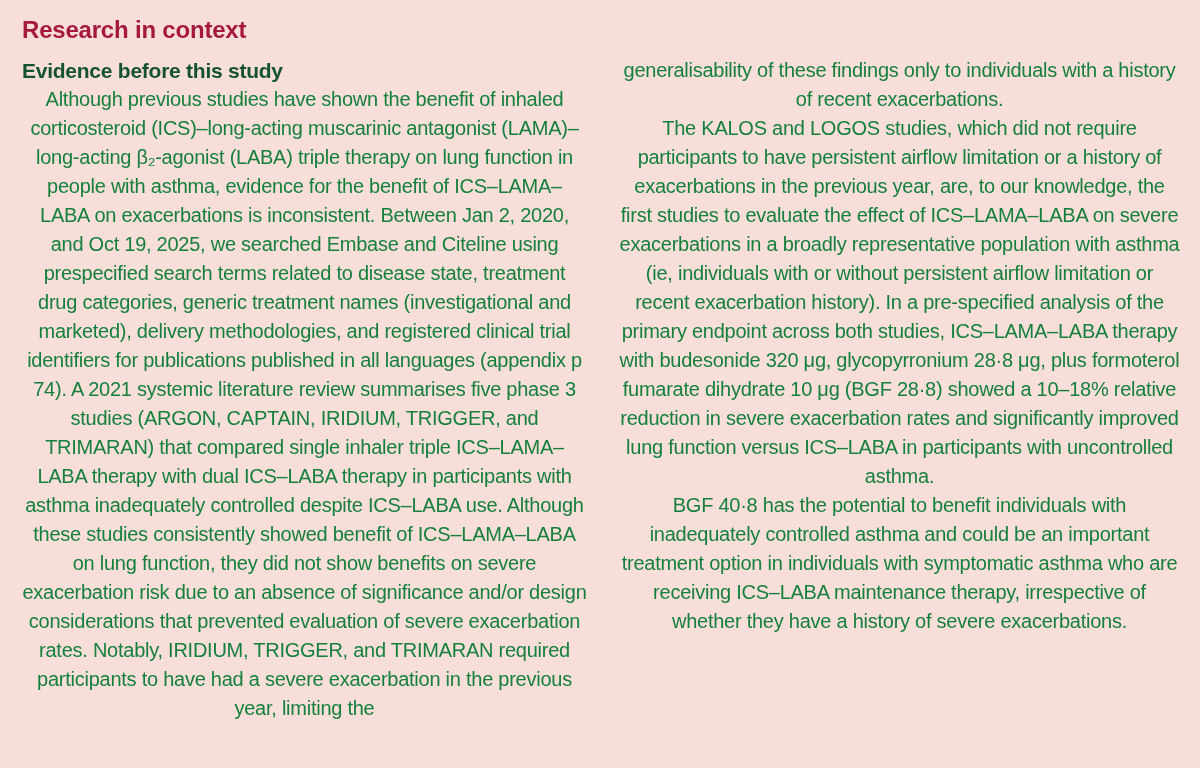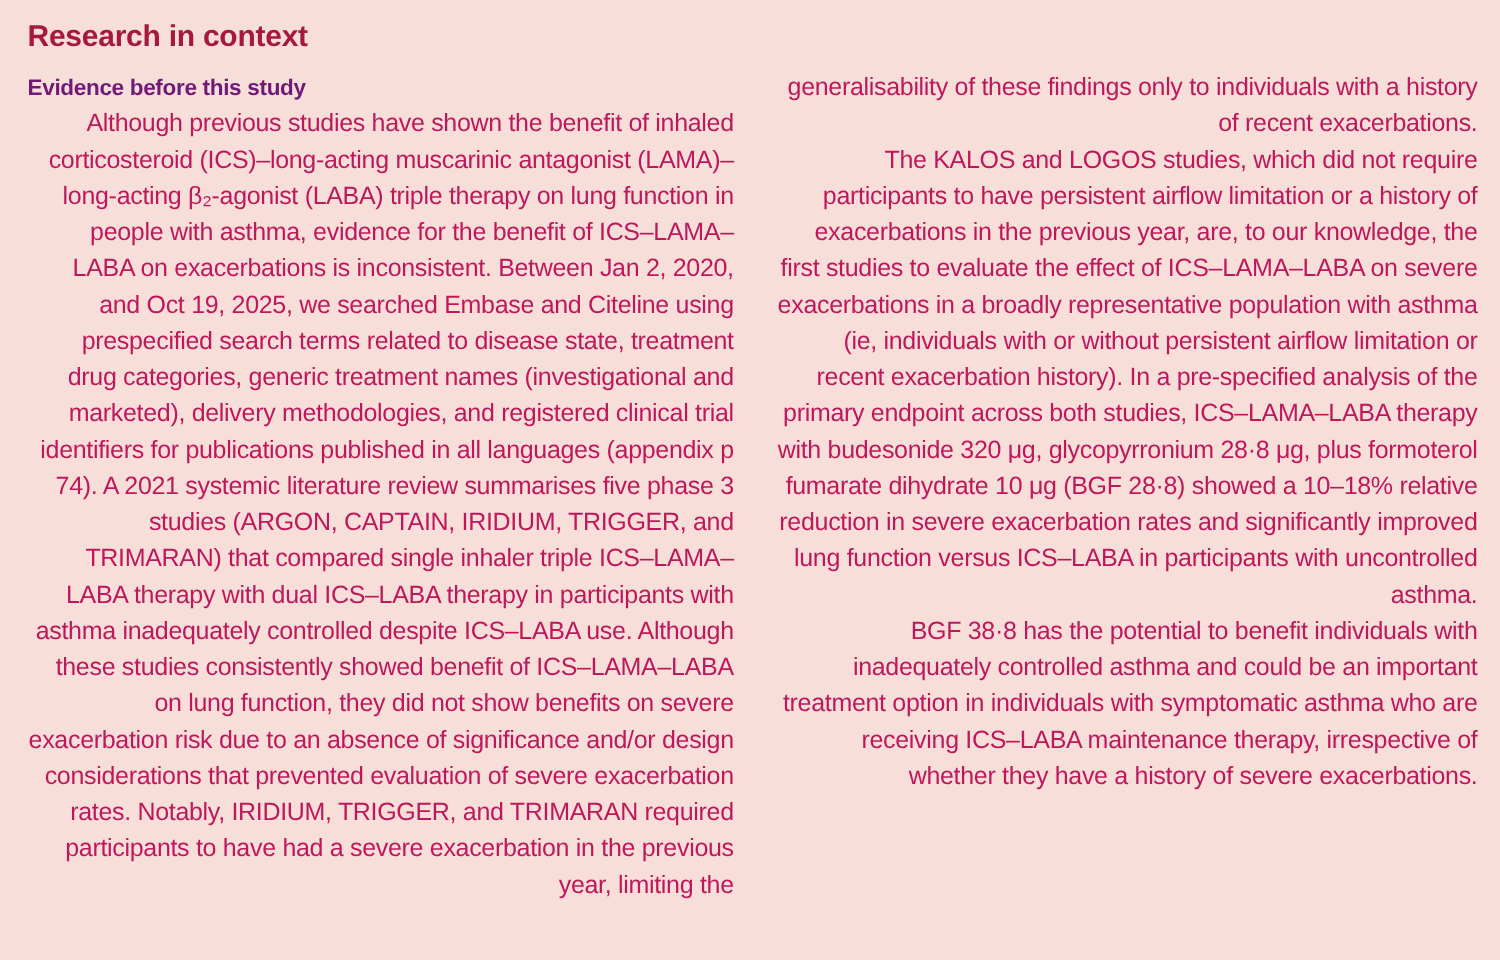--- a/index.html
+++ b/index.html
@@ -32,36 +32,36 @@
   .columns {
     display: flex;
     gap: 30px;
   }
   .col {
     flex: 1 1 0;
     min-width: 0;
   }
   .col h3 {
     margin: 14px 0 0 0;
-    font-size: 18px;
+    font-size: 21px;
     line-height: 29px;
     font-weight: bold;
-    color: #701a75;
+    color: #14532d;
     letter-spacing: -0.25px;
   }
   .col h3:first-child {
     margin-top: 0;
   }
   .col p {
     margin: 0;
     font-size: 20px;
     line-height: 29px;
     letter-spacing: -0.25px;
-    text-align: right;
-    color: #be185d;
+    text-align: center;
+    color: #15803d;
   }
   .col p.continuation {
     margin-top: 0;
   }
 </style>
 </head>
 <body>
 
 <div class="panel">
 
@@ -72,17 +72,17 @@
     <div class="col">
       <h3>Evidence before this study</h3>
       <p>Although previous studies have shown the benefit of inhaled corticosteroid (ICS)–long-acting muscarinic antagonist (LAMA)–long-acting β₂-agonist (LABA) triple therapy on lung function in people with asthma, evidence for the benefit of ICS–LAMA–LABA on exacerbations is inconsistent. Between Jan 2, 2020, and Oct 19, 2025, we searched Embase and Citeline using prespecified search terms related to disease state, treatment drug categories, generic treatment names (investigational and marketed), delivery methodologies, and registered clinical trial identifiers for publications published in all languages (appendix p 74). A 2021 systemic literature review summarises five phase 3 studies (ARGON, CAPTAIN, IRIDIUM, TRIGGER, and TRIMARAN) that compared single inhaler triple ICS–LAMA–LABA therapy with dual ICS–LABA therapy in participants with asthma inadequately controlled despite ICS–LABA use. Although these studies consistently showed benefit of ICS–LAMA–LABA on lung function, they did not show benefits on severe exacerbation risk due to an absence of significance and/or design considerations that prevented evaluation of severe exacerbation rates. Notably, IRIDIUM, TRIGGER, and TRIMARAN required participants to have had a severe exacerbation in the previous year, limiting the</p>
     </div>
 
     <div class="col">
       <p class="continuation">generalisability of these findings only to individuals with a history of recent exacerbations.</p>
 
       <p>The KALOS and LOGOS studies, which did not require participants to have persistent airflow limitation or a history of exacerbations in the previous year, are, to our knowledge, the first studies to evaluate the effect of ICS–LAMA–LABA on severe exacerbations in a broadly representative population with asthma (ie, individuals with or without persistent airflow limitation or recent exacerbation history). In a pre-specified analysis of the primary endpoint across both studies, ICS–LAMA–LABA therapy with budesonide 320 μg, glycopyrronium 28·8 μg, plus formoterol fumarate dihydrate 10 μg (BGF 28·8) showed a 10–18% relative reduction in severe exacerbation rates and significantly improved lung function versus ICS–LABA in participants with uncontrolled asthma.</p>
 
-      <p>BGF 38·8 has the potential to benefit individuals with inadequately controlled asthma and could be an important treatment option in individuals with symptomatic asthma who are receiving ICS–LABA maintenance therapy, irrespective of whether they have a history of severe exacerbations.</p>
+      <p>BGF 40·8 has the potential to benefit individuals with inadequately controlled asthma and could be an important treatment option in individuals with symptomatic asthma who are receiving ICS–LABA maintenance therapy, irrespective of whether they have a history of severe exacerbations.</p>
     </div>
 
   </div>
 </div>
 
 </body></html>

